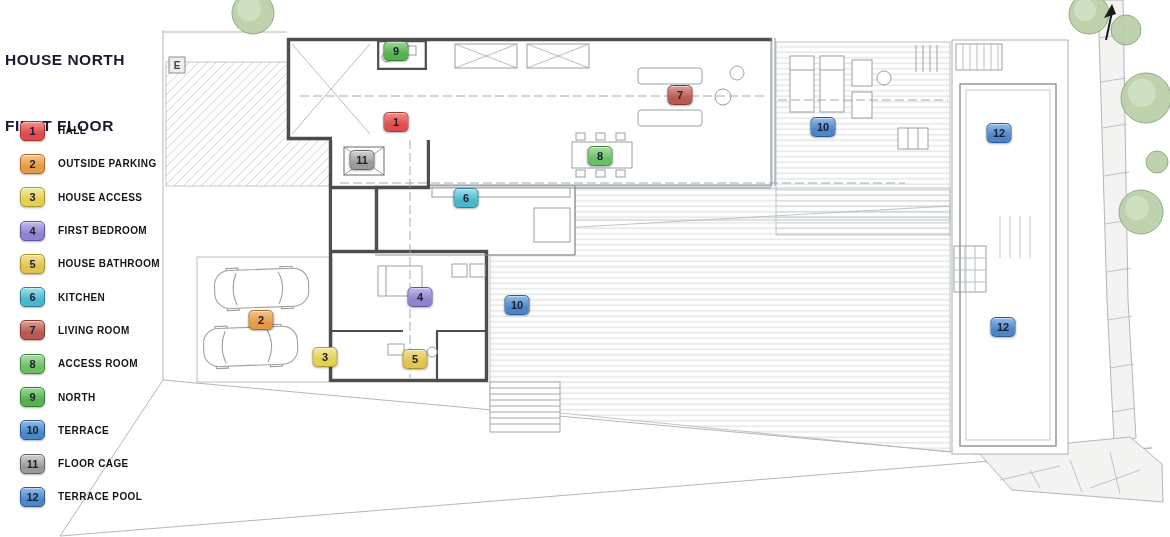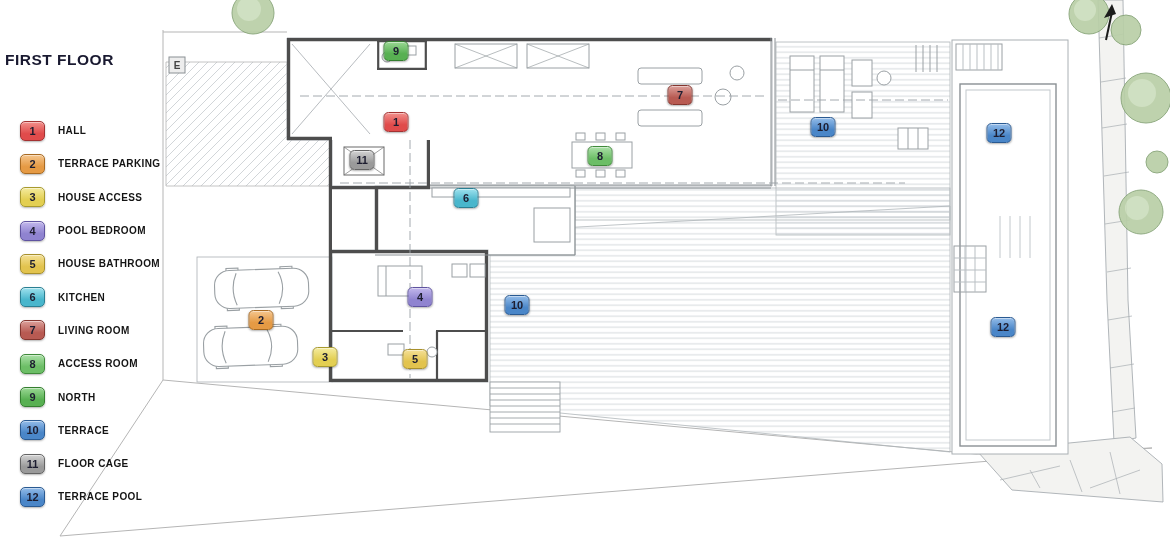--- a/index.html
+++ b/index.html
@@ -247,42 +247,43 @@
       <path d="M1112,4 L1104,18 L1116,14 Z" stroke="none"></path>
     </g>
 
     <g>
       <rect x="169" y="57" width="16" height="16" fill="#ededed" stroke="#8a9094" stroke-width="1"></rect>
       <text x="177" y="69" text-anchor="middle" font-size="10" font-weight="bold" fill="#444">E</text>
     </g>
   </svg>
 
   <div class="title">
+    <div>HOUSE NORTH</div>
     <div>FIRST FLOOR</div>
   </div>
 
   <div class="legend">
   <div class="legend-row">
     <span class="chip" style="background: linear-gradient(rgb(242, 144, 140) 0%, rgb(224, 75, 75) 65%); border-color: rgb(163, 50, 50);">1</span>
     <span class="legend-label">HALL</span>
   </div>
 
   <div class="legend-row">
     <span class="chip" style="background: linear-gradient(rgb(245, 198, 142) 0%, rgb(229, 154, 68) 65%); border-color: rgb(168, 106, 34);">2</span>
-    <span class="legend-label">TERRACE PARKING</span>
+    <span class="legend-label">OUTSIDE PARKING</span>
   </div>
 
   <div class="legend-row">
     <span class="chip" style="background: linear-gradient(rgb(244, 235, 158) 0%, rgb(227, 207, 82) 65%); border-color: rgb(168, 154, 46);">3</span>
     <span class="legend-label">HOUSE ACCESS</span>
   </div>
 
   <div class="legend-row">
     <span class="chip" style="background: linear-gradient(rgb(194, 184, 236) 0%, rgb(143, 131, 208) 65%); border-color: rgb(95, 83, 160);">4</span>
-    <span class="legend-label">POOL BEDROOM</span>
+    <span class="legend-label">FIRST BEDROOM</span>
   </div>
 
   <div class="legend-row">
     <span class="chip" style="background: linear-gradient(rgb(244, 224, 150) 0%, rgb(226, 195, 78) 65%); border-color: rgb(168, 144, 44);">5</span>
     <span class="legend-label">HOUSE BATHROOM</span>
   </div>
 
   <div class="legend-row">
     <span class="chip" style="background: linear-gradient(rgb(158, 226, 238) 0%, rgb(73, 182, 204) 65%); border-color: rgb(42, 127, 147);">6</span>
     <span class="legend-label">KITCHEN</span>

